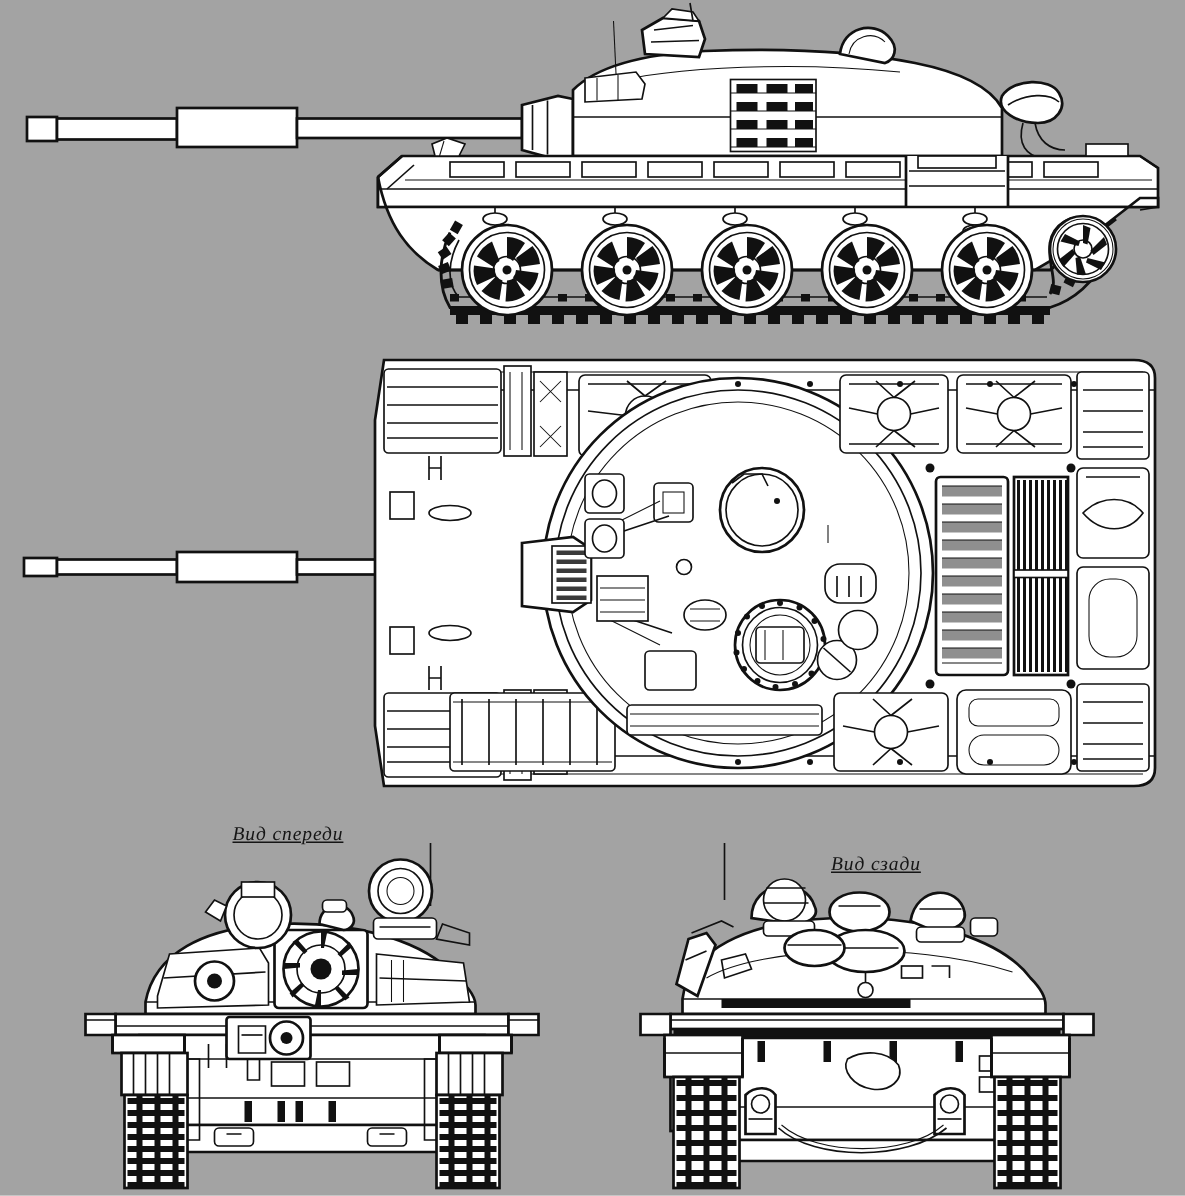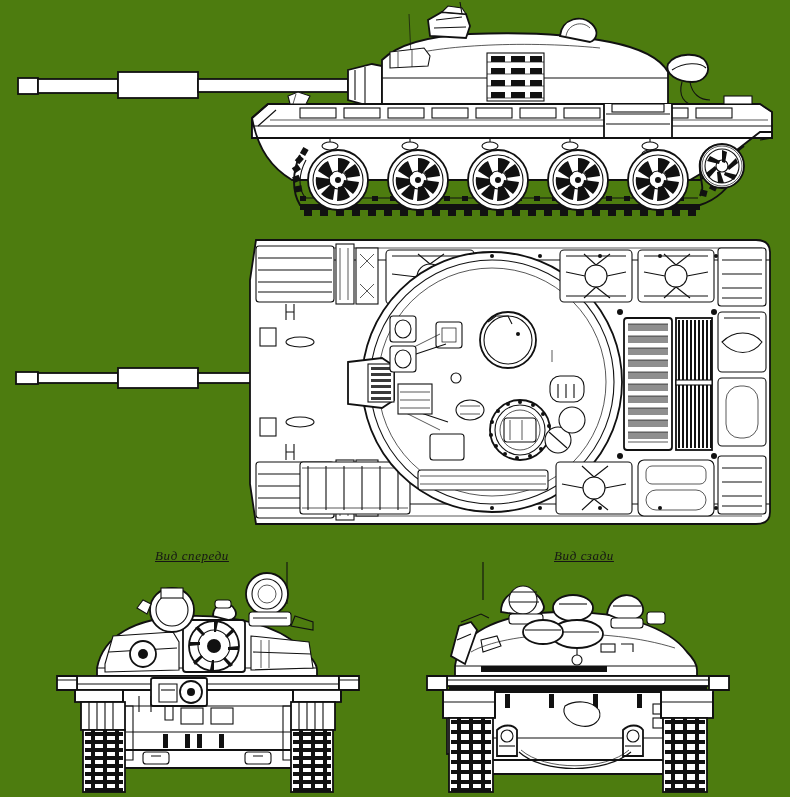--- a/index.html
+++ b/index.html
@@ -11,21 +11,21 @@
     width: 790px;
     height: 797px;
     font-family: "Liberation Serif", serif;
     overflow: hidden;
     position: relative;
   }
   #sheet {
     position: relative;
     width: 790px;
     height: 797px;
-    background: #4d7c0f;
+    background: #a3a3a3;
   }
   .view {
     position: absolute;
   }
   .caption {
     position: absolute;
     font-family: "Liberation Serif", serif;
     font-style: italic;
     font-size: 13px;
     color: #151515;
@@ -606,21 +606,21 @@
 
       <g>
         <path class="ln" d="M286 70 L286 86 M294 70 L294 86 M286 78 L294 78"></path>
         <path class="ln" d="M286 210 L286 226 M294 210 L294 226 M286 218 L294 218"></path>
       </g>
     </svg>
   </div>
 
   <div class="caption" style="left:155px; top:548px;">Вид спереди</div>
 
-  <div class="caption" style="left:554px; top:548px;">Вид сзади</div>
+  <div class="caption" style="left:554px; top:568px;">Вид сзади</div>
 
   <div class="view" style="left:55px; top:560px; width:310px; height:235px;">
     <svg width="310" height="235" viewBox="0 0 310 235">
 
       <path class="ln" d="M232 44 L232 2"></path>
 
       <g>
         <path class="fw-h" d="M42 108
                               C 48 76, 80 58, 130 56
                               C 180 54, 222 66, 244 86

